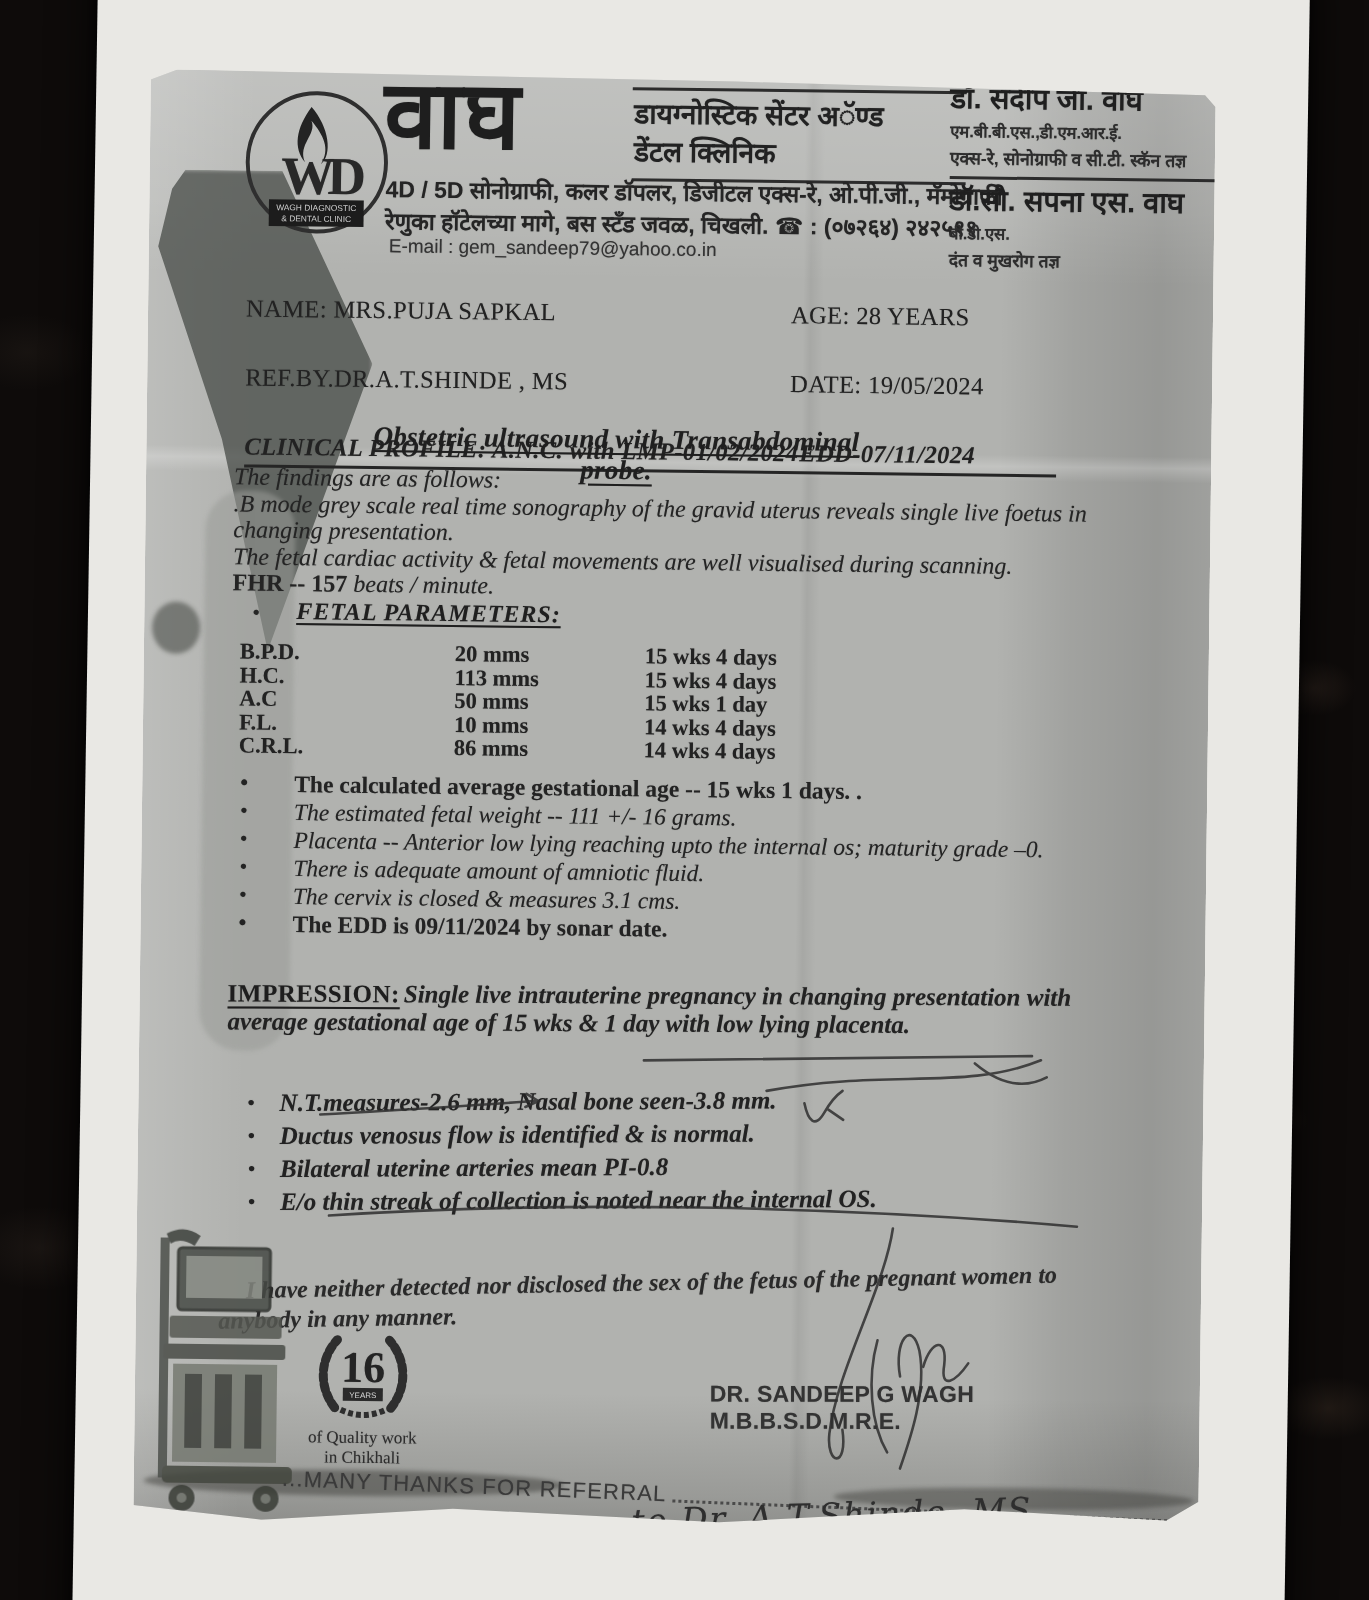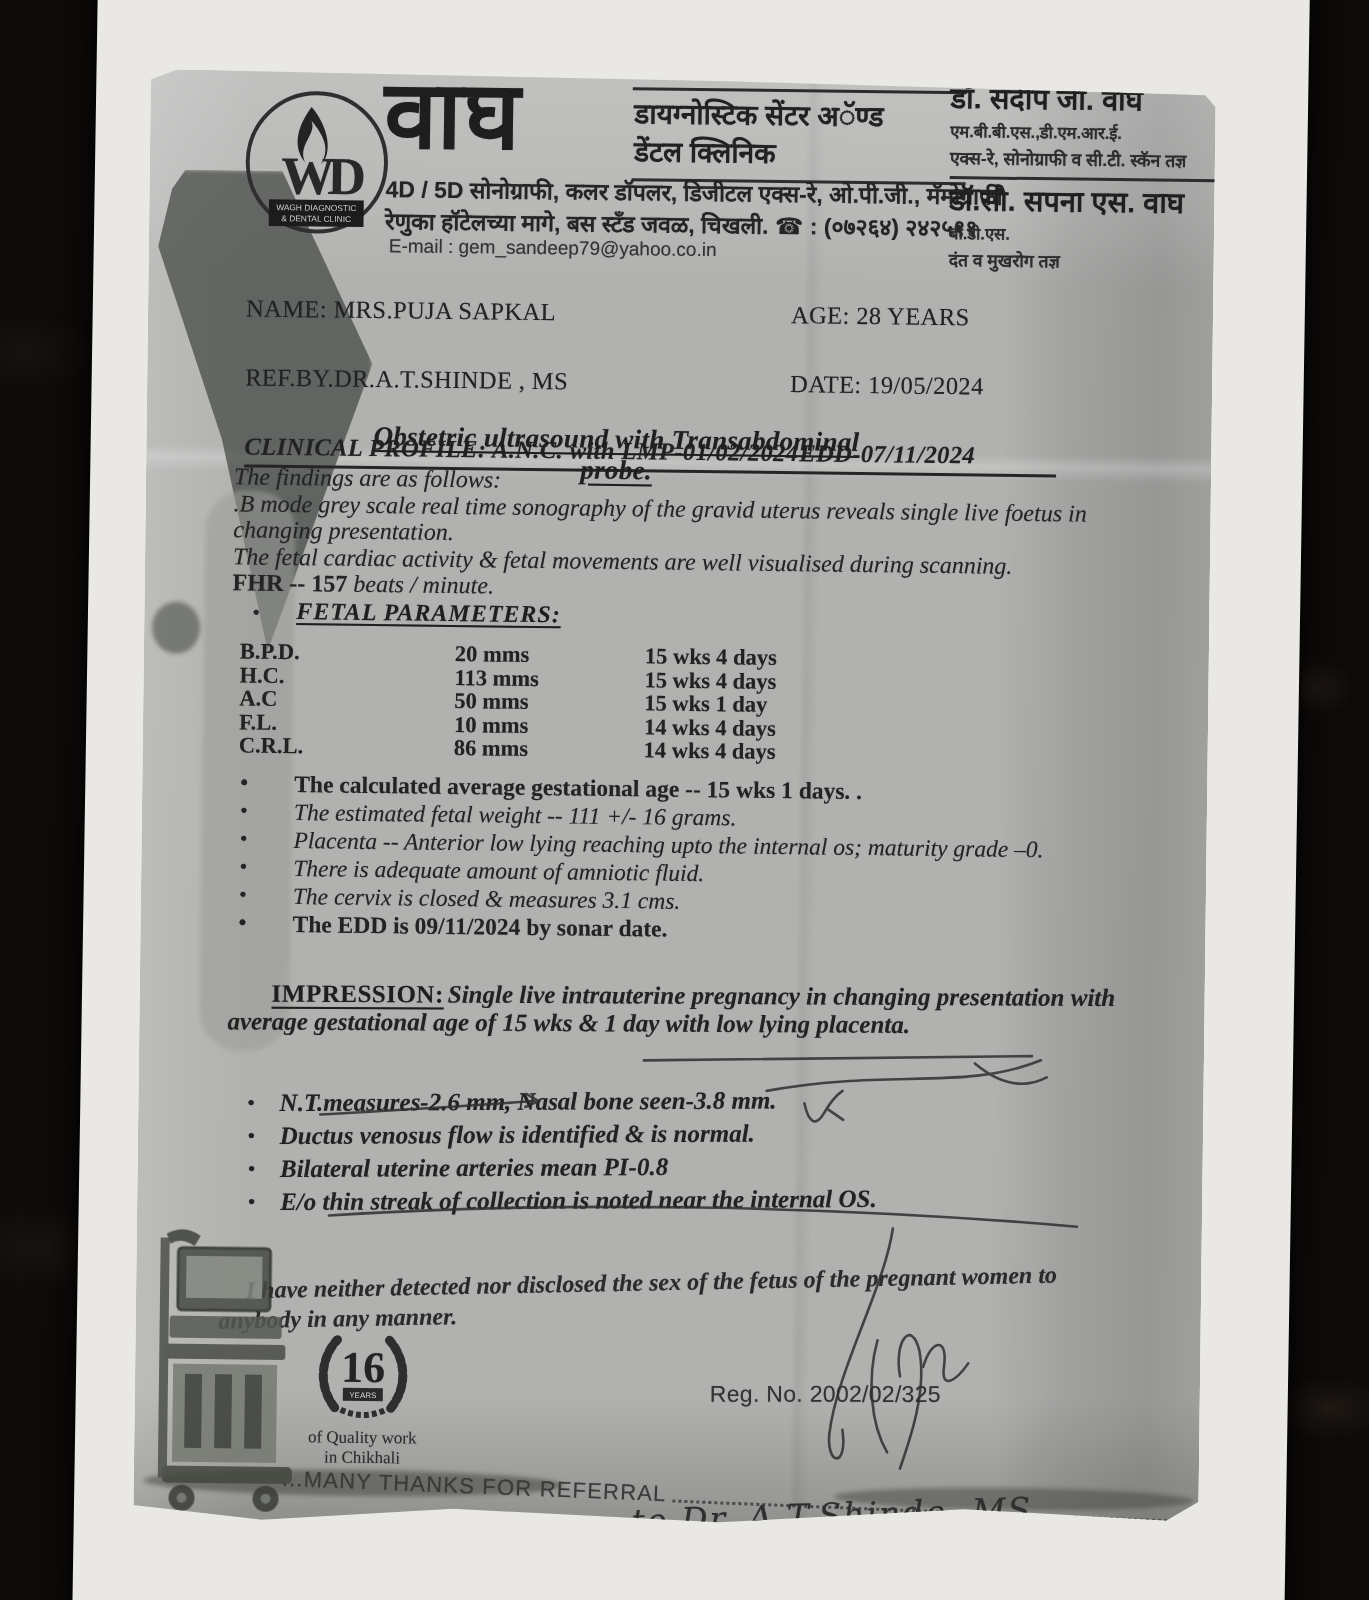--- a/index.html
+++ b/index.html
@@ -61,21 +61,21 @@
   .param-row .c2{position:absolute;left:215px;top:0;}
   .param-row .c3{position:absolute;left:405px;top:0;}
 
   .obs-item{position:relative;padding-left:56px;font-size:23.5px;line-height:26.5px;
     margin-bottom:1.5px;color:#232323;}
   .obs-item::before{content:"\2022";position:absolute;left:2px;top:-1px;font-size:22px;}
   .ob-bold{font-weight:bold;}
   .ob-it{font-style:italic;}
 
   .imp-label{font-size:25px;font-weight:bold;letter-spacing:.5px;text-decoration:underline;
-    text-underline-offset:5px;color:#1e1e1e;margin-left:44px;}
+    text-underline-offset:5px;color:#1e1e1e;}
   .imp-text{font-size:25px;font-weight:bold;font-style:italic;color:#222;}
   .imp-item{position:relative;padding-left:38px;font-size:25px;font-weight:bold;
     font-style:italic;line-height:33px;color:#222;}
   .imp-item::before{content:"\2022";position:absolute;left:6px;top:0;font-size:20px;}
 
   .advice{font-size:26px;font-weight:bold;font-style:italic;color:#222;letter-spacing:.3px;}
   .disclaimer{font-size:24px;font-weight:bold;font-style:italic;line-height:30px;
     color:#2a2a2a;text-indent:28px;}
 
   .badge-cap{font-size:17px;color:#2e2e2e;text-align:center;line-height:20px;}
@@ -245,21 +245,21 @@
           <text x="52" y="74" text-anchor="middle" font-family="Liberation Sans, sans-serif" font-size="8" fill="#d8d8d8">YEARS</text>
           <path d="M30,86 q22,10 44,0" fill="none" stroke="#2e2e2e" stroke-width="6" stroke-dasharray="5 3"></path>
         </svg>
         <div class="badge-cap">
           <div>of Quality work</div>
           <div>in Chikhali</div>
         </div>
       </div>
 
       <div class="abs dr-block sans" style="left:575px;top:1302px;width:460px;transform:rotate(-0.6deg);">
-        <div>Reg. No. 2002/02/325</div>
+        <div class="dr-line1">DR. SANDEEP G WAGH  M.B.B.S.D.M.R.E.</div>
       </div>
 
       <div class="abs thanks-row sans" style="left:148px;top:1408px;transform:rotate(1.6deg);">
         <span class="thanks-txt">...MANY THANKS FOR REFERRAL</span>
         <span class="leader"></span>
       </div>
 
       <div class="abs handnote" style="left:498px;top:1418px;transform:rotate(-2.4deg);">to Dr. A.T.Shinde,  MS</div>
 
       <svg class="hand-svg" width="1065" height="1465" viewBox="0 0 1065 1465">

